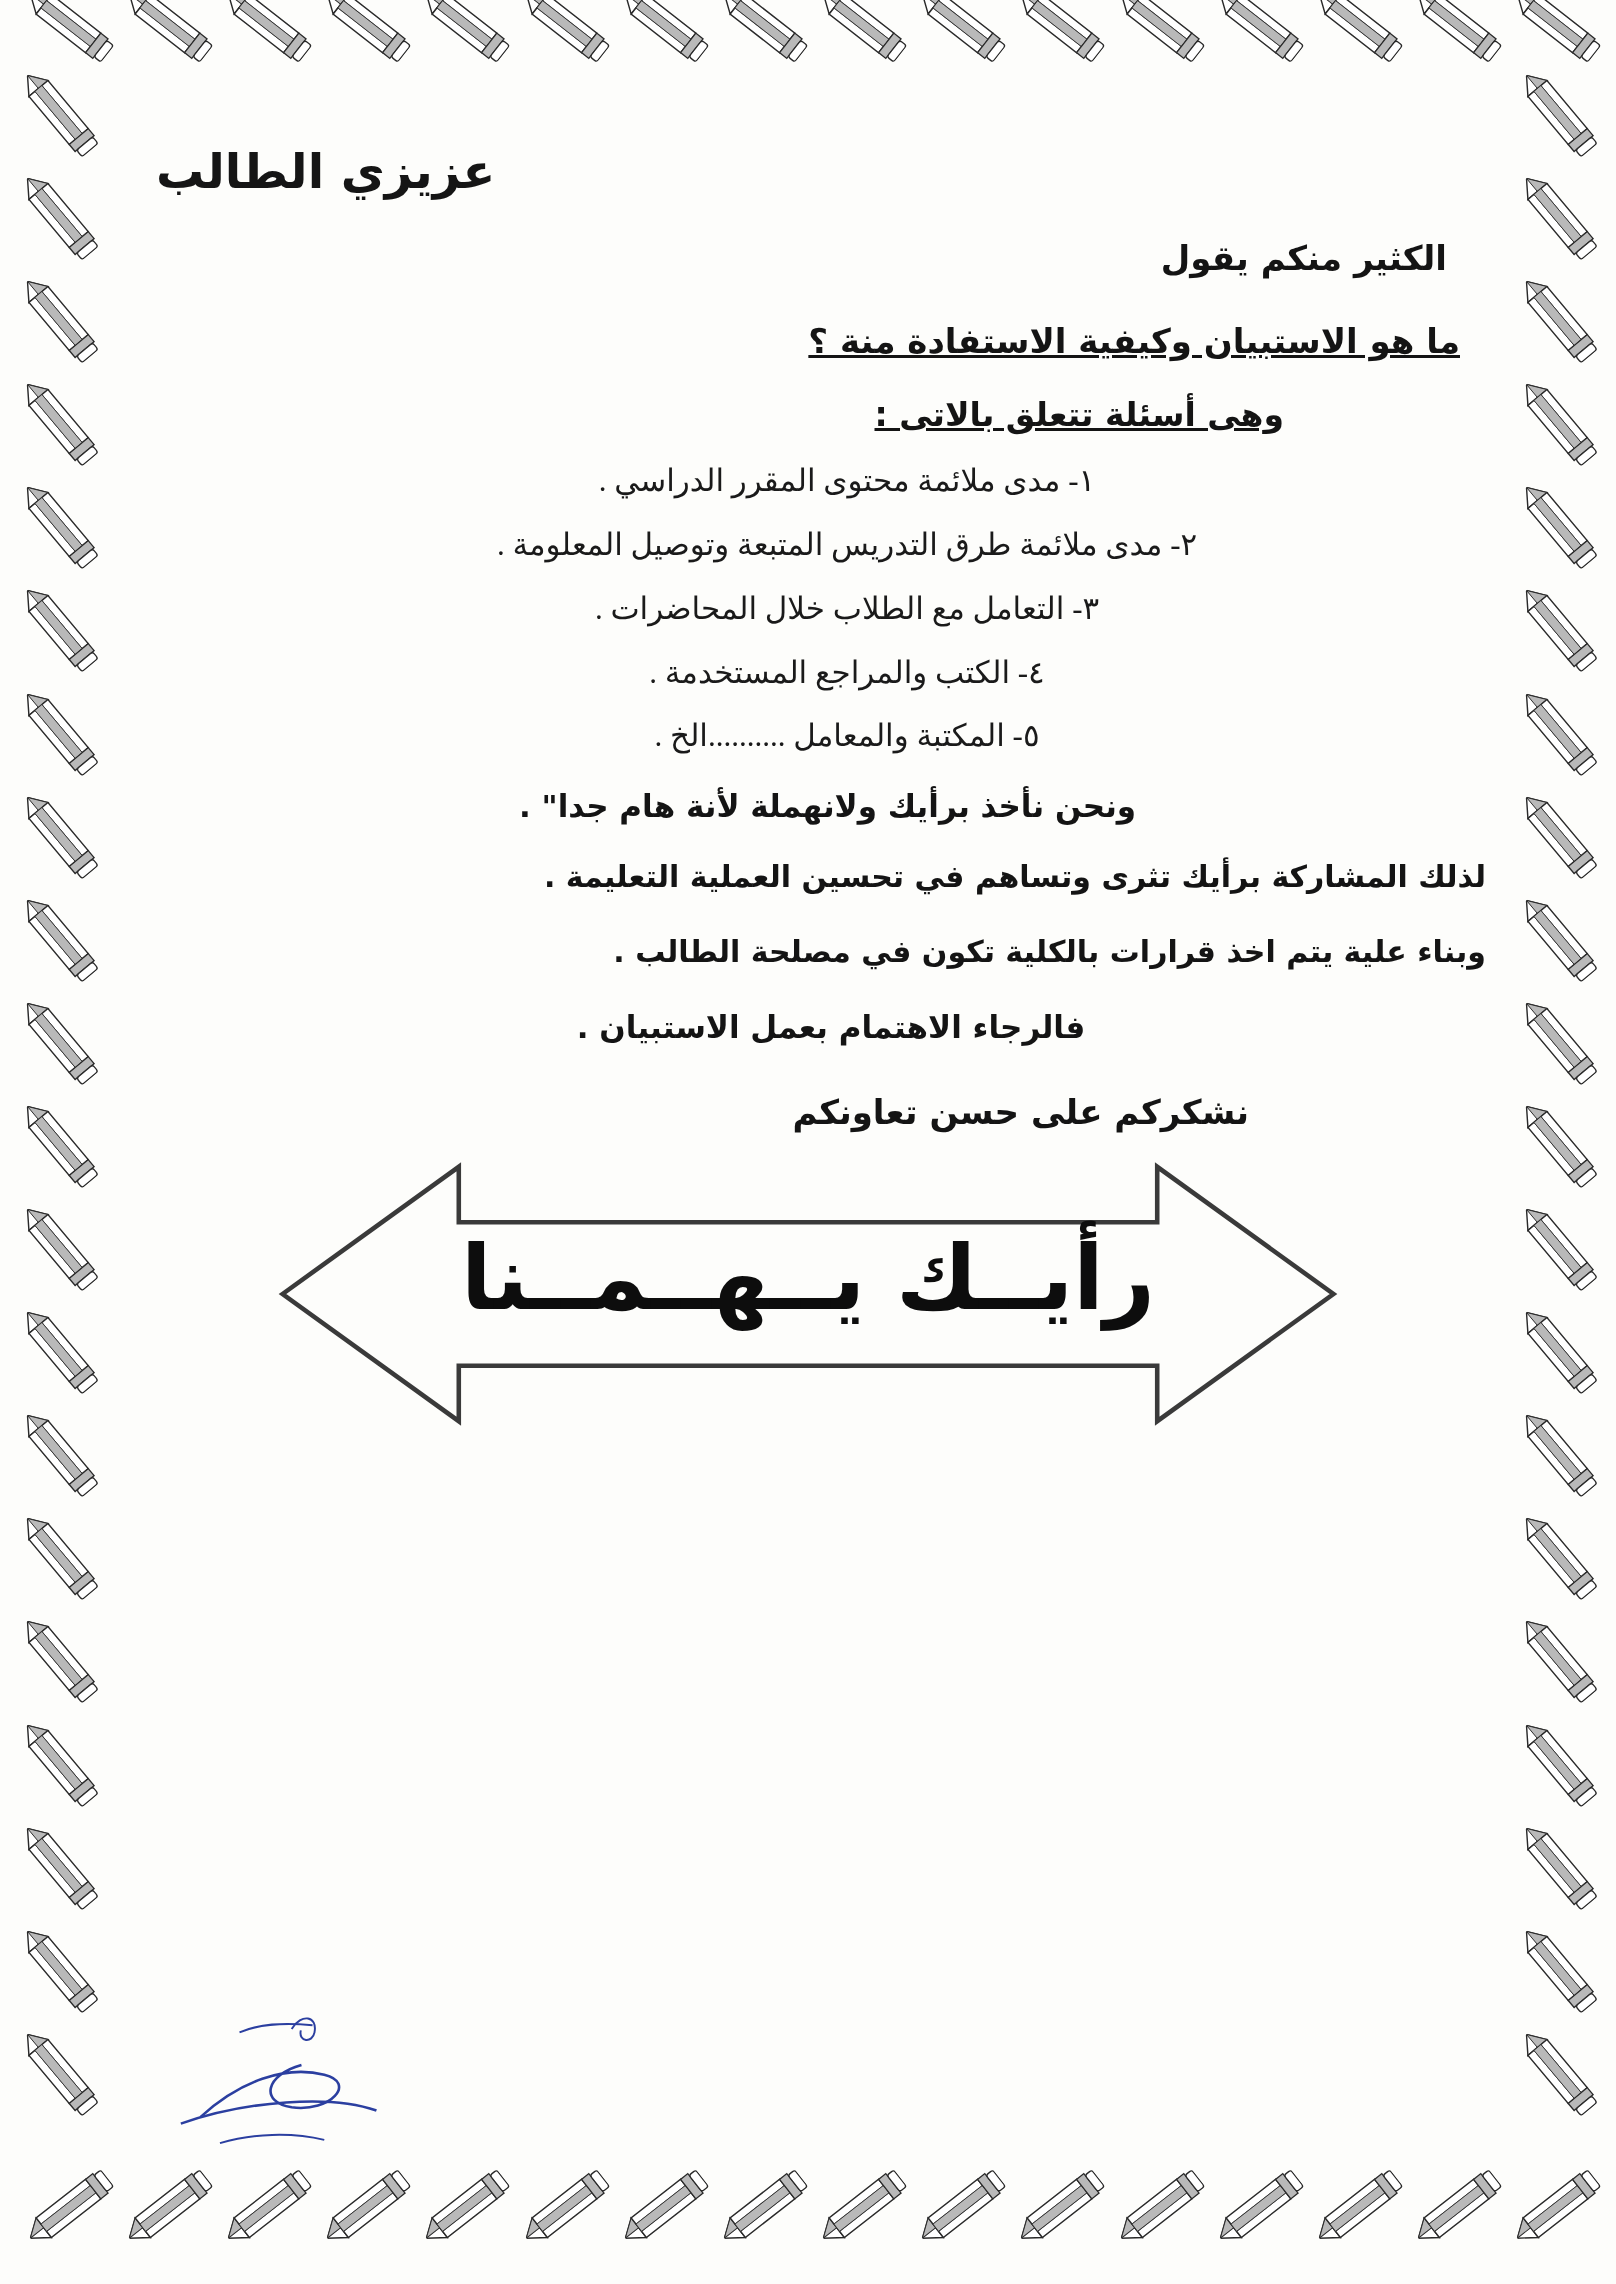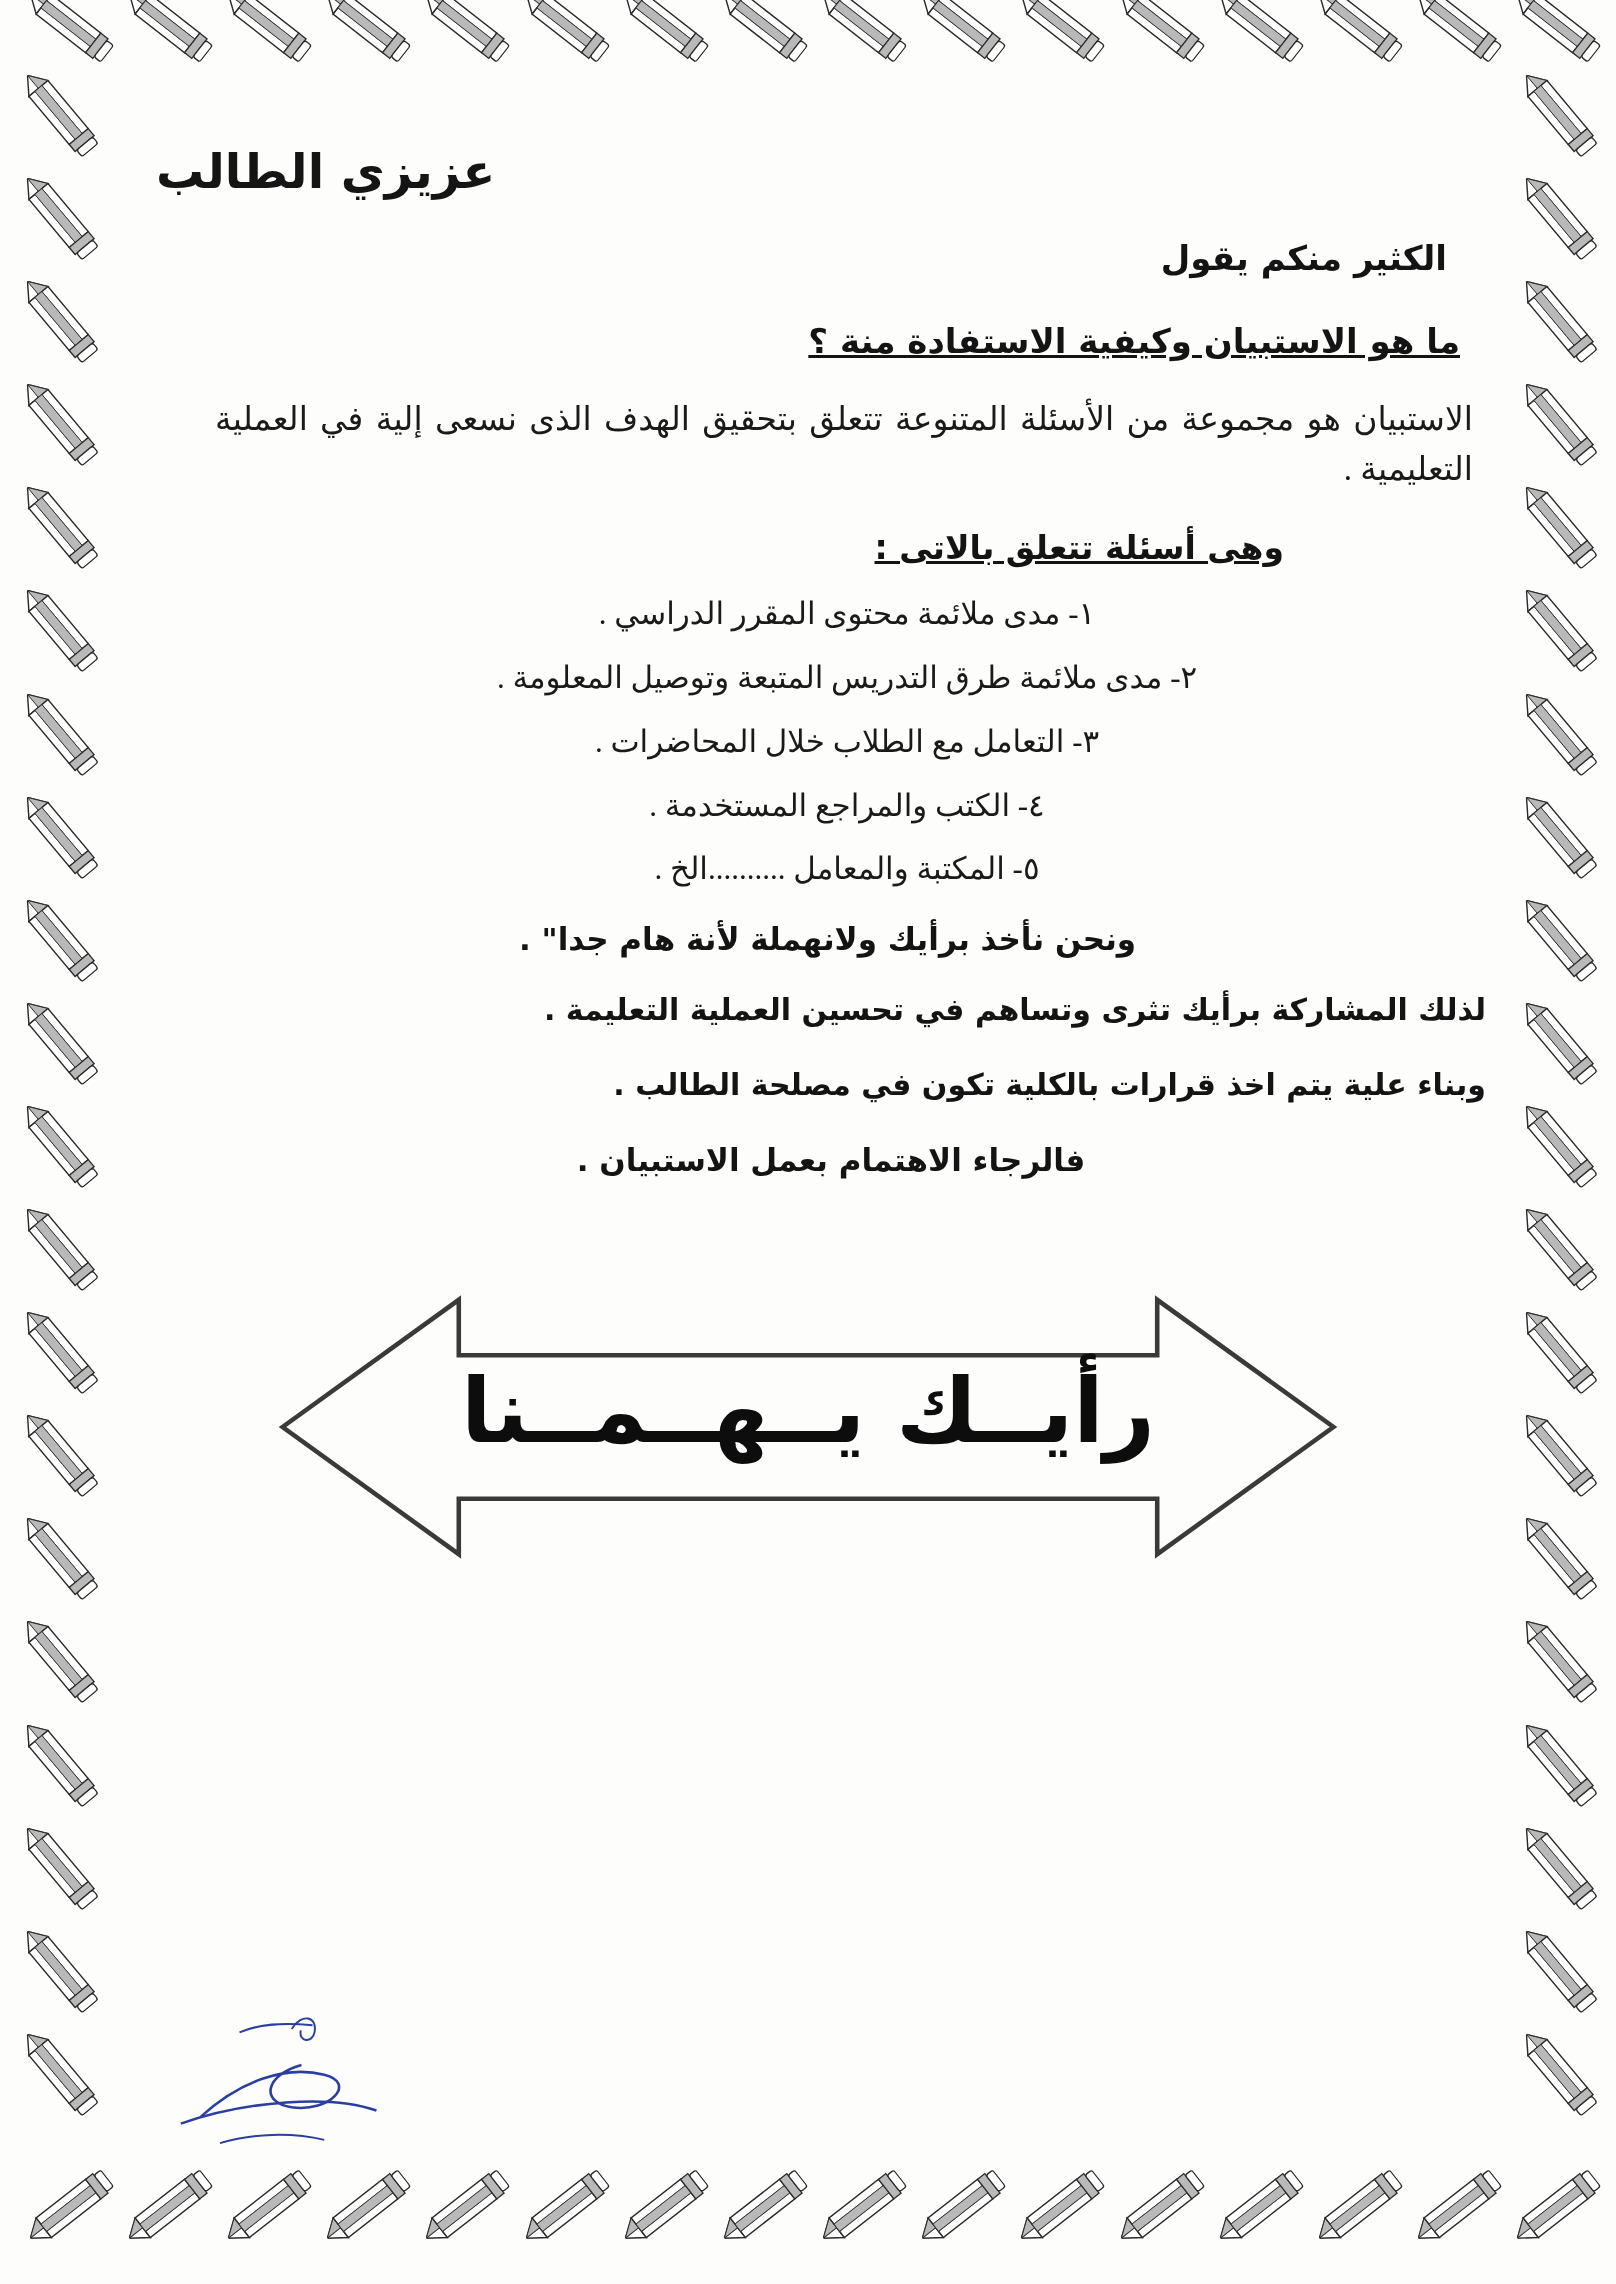--- a/index.html
+++ b/index.html
@@ -1065,21 +1065,20 @@
   <div class="content">
 
     <div class="title-row">
       <div class="title-word">عزيزي الطالب</div>
     </div>
 
     <div class="lead">الكثير منكم يقول</div>
 
     <div class="question">ما هو الاستبيان وكيفية الاستفادة منة ؟</div>
 
-    <div class="definition">الاستبيان هو مجموعة من الأسئلة المتنوعة تتعلق بتحقيق الهدف الذى نسعى إلية في العملية التعليمية .</div>
 
     <div class="subhead">وهى أسئلة تتعلق بالاتى :</div>
 
     <ul class="points">
       <li>١- مدى ملائمة محتوى المقرر الدراسي .</li>
       <li>٢- مدى ملائمة طرق التدريس المتبعة وتوصيل المعلومة .</li>
       <li>٣- التعامل مع الطلاب خلال المحاضرات .</li>
       <li>٤- الكتب والمراجع المستخدمة .</li>
       <li>٥- المكتبة والمعامل ..........الخ .</li>
     </ul>
@@ -1089,20 +1088,21 @@
     <div class="para">لذلك المشاركة برأيك تثرى وتساهم في تحسين  العملية التعليمة .</div>
     <div class="para">وبناء علية يتم اخذ قرارات بالكلية تكون في مصلحة الطالب .</div>
 
     <div class="please">فالرجاء الاهتمام بعمل الاستبيان .</div>
 
     <div class="arrow-wrap">
       <svg viewBox="0 0 2010 690" preserveAspectRatio="none">
         <polygon points="200,345 470,150 470,235 1540,235 1540,150 1810,345 1540,540 1540,455 470,455 470,540" fill="none" stroke="#3a3a3a" stroke-width="7" transform="translate(0,0) scale(1,1)"></polygon>
         <polygon points="200,345 470,150 470,250 1540,250 1540,150 1810,345 1540,540 1540,440 470,440 470,540" fill="none" stroke="#3a3a3a" stroke-width="6" opacity="0"></polygon>
       </svg>
+      <div class="thanks">نشكركم على حسن تعاونكم</div>
       <div class="slogan">رأيــك يــهــمــنا</div>
     </div>
 
     <div class="signature">
       <svg viewBox="0 0 470 250">
         <path d="M200,40 C215,15 240,20 235,45 C232,62 210,60 214,42" fill="none" stroke="#2b3fa0" stroke-width="3"></path>
         <path d="M120,45 C150,32 185,30 232,34" fill="none" stroke="#2b3fa0" stroke-width="3"></path>
         <path d="M60,175 C120,120 190,95 250,110 C300,122 260,168 200,160 C150,152 160,110 215,95" fill="none" stroke="#2b3fa0" stroke-width="4"></path>
         <path d="M30,185 C130,150 260,140 330,165" fill="none" stroke="#2b3fa0" stroke-width="4"></path>
         <path d="M90,215 C140,200 200,198 250,210" fill="none" stroke="#2b3fa0" stroke-width="3"></path>

